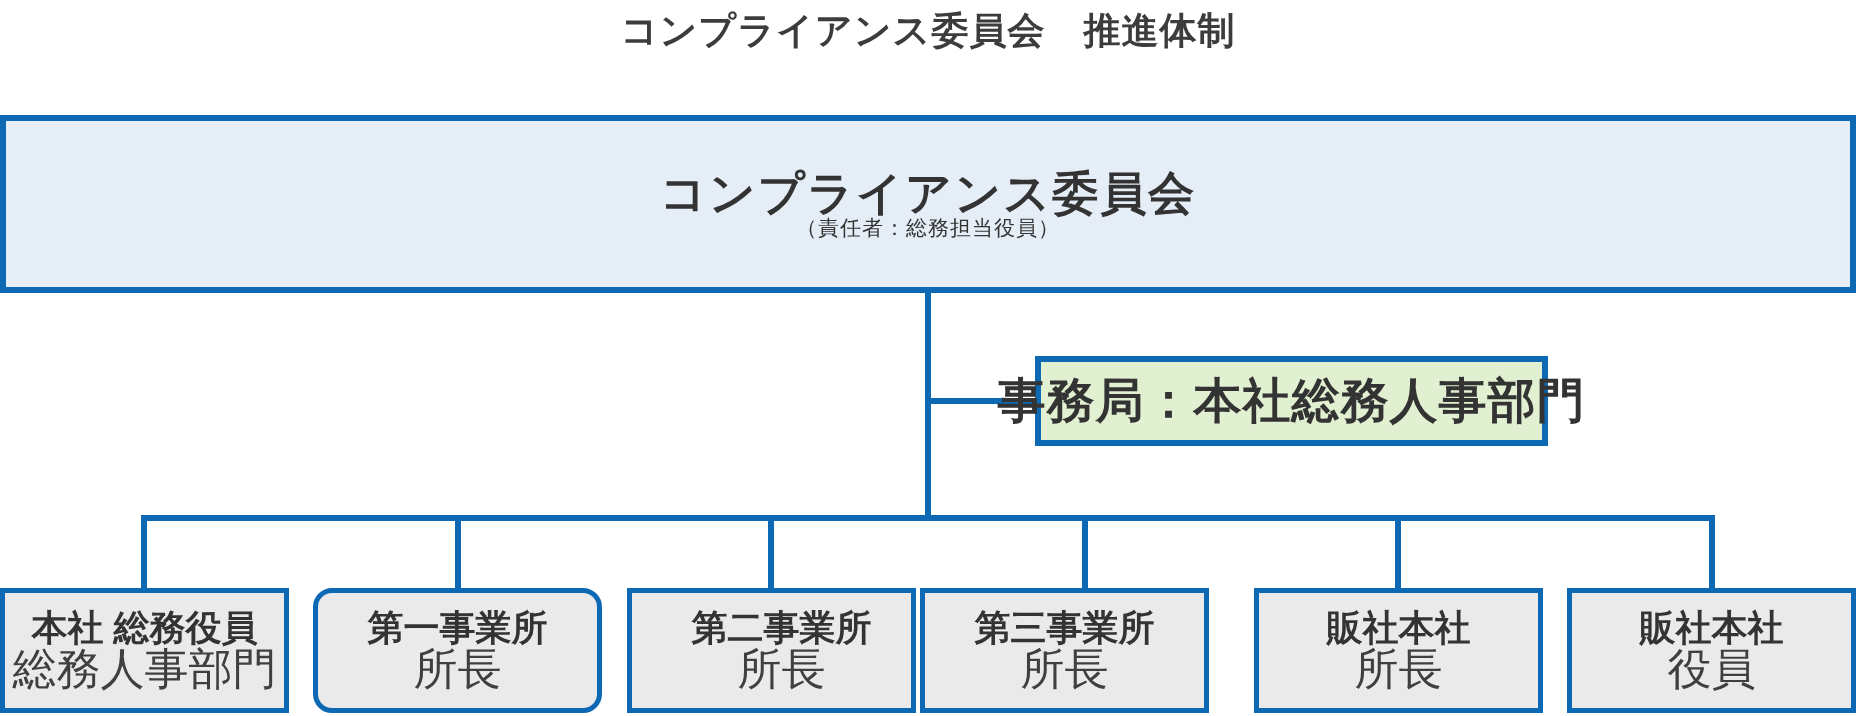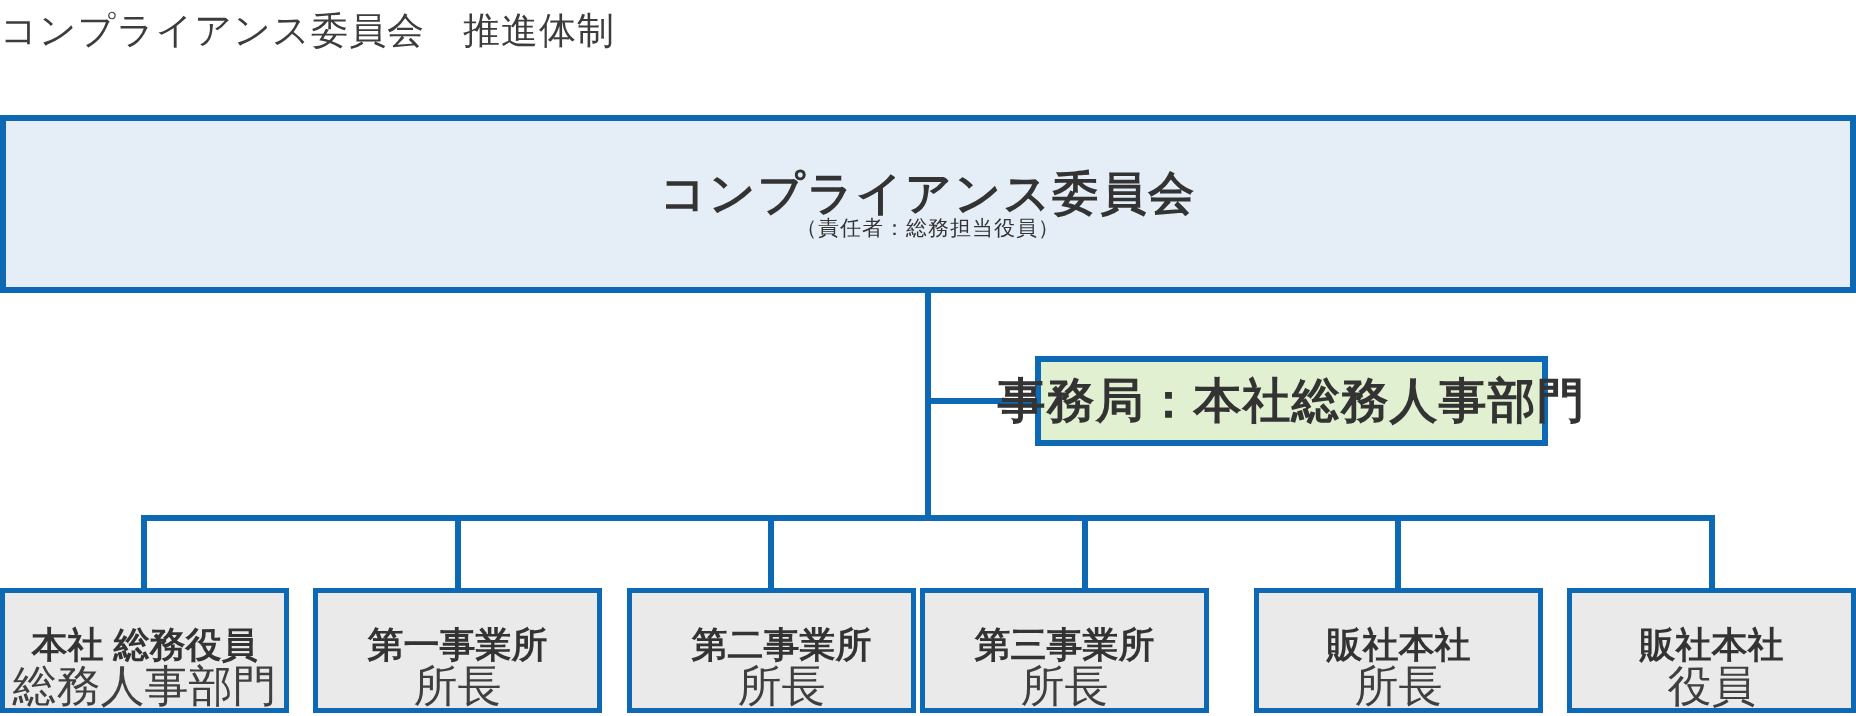--- a/index.html
+++ b/index.html
@@ -14,21 +14,22 @@
   html,body{margin:0;padding:0;background:#ffffff;}
   .canvas{
     position:relative;
     width:1856px;height:716px;
     background:#ffffff;
     font-family:"Liberation Sans","DejaVu Sans",sans-serif;
     overflow:hidden;
   }
   .page-title{
     position:absolute;left:0;top:6px;width:100%;
-    font-size:37px;font-weight:normal;color:#3c3c3c;
+    text-align:center;
+    font-size:37px;font-weight:bold;color:#3c3c3c;
     letter-spacing:1px;
     line-height:50px;
     white-space:pre;
   }
   .committee-box{
     position:absolute;left:0;top:115px;width:1856px;height:178px;
     background:var(--committee-bg);
     border:6px solid var(--border-blue);
     display:flex;flex-direction:column;align-items:center;justify-content:center;
   }
@@ -45,24 +46,24 @@
     position:absolute;left:1035px;top:356px;width:513px;height:90px;
     background:var(--office-bg);
     border:6px solid var(--border-blue);
     display:flex;align-items:center;justify-content:center;
   }
   .office-label{font-size:48px;font-weight:bold;color:var(--text-dark);letter-spacing:1px;white-space:nowrap;}
   .unit-box{
     position:absolute;top:588px;width:289px;height:125px;
     background:var(--unit-bg);
     border:5px solid var(--border-blue);
-    display:flex;flex-direction:column;align-items:center;justify-content:flex-end;
+    display:flex;flex-direction:column;align-items:center;justify-content:center;
     gap:1px;
   }
-  .unit-1{left:0px;} .unit-2{left:313px;} .unit-3{left:627px;padding-left:20px;}
+  .unit-1{left:0px;} .unit-2{left:313px;border-radius:19px;} .unit-3{left:627px;padding-left:20px;}
   .unit-4{left:920px;} .unit-5{left:1254px;} .unit-6{left:1567px;}
   .unit-name{font-size:36px;font-weight:bold;color:var(--text-dark);line-height:1.0;white-space:nowrap;}
   .unit-role{font-size:44px;font-weight:normal;color:var(--text-sub);line-height:1.0;white-space:nowrap;}
 </style>
 </head>
 <body>
 
 <div class="canvas">
 
   <div class="page-title">コンプライアンス委員会　推進体制</div>

